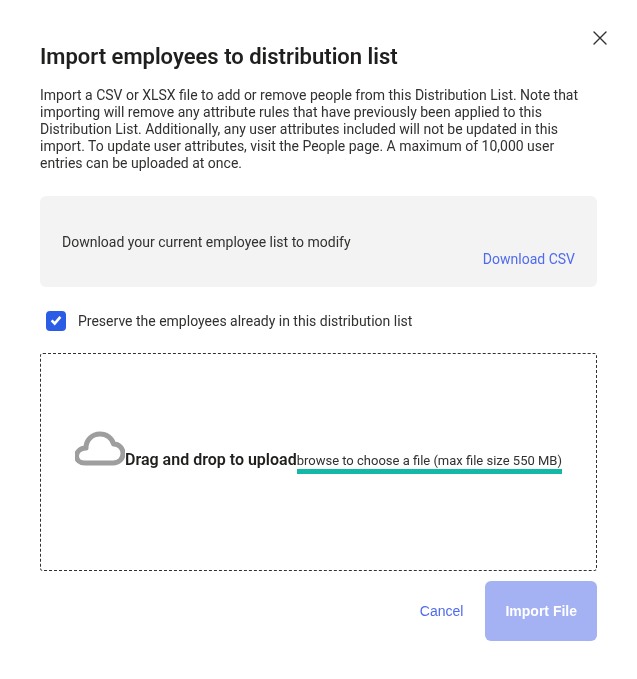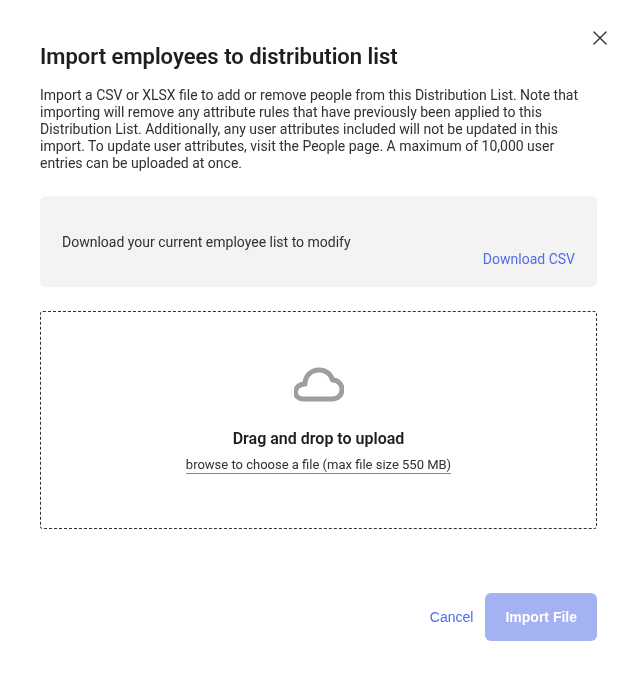--- a/index.html
+++ b/index.html
@@ -100,67 +100,67 @@
     }
     .checkbox-label {
       font-size: 14px;
       color: #323130;
     }
     .dropzone {
       border: 1px dashed #323130;
       border-radius: 3px;
       height: 218px;
       display: flex;
-      flex-direction: column;
+      flex-direction: row;
       align-items: center;
       justify-content: center;
     }
     .cloud-icon {
       color: #9e9e9e;
       margin-bottom: 18px;
     }
     .cloud-icon svg {
       width: 50px;
       height: 40px;
     }
     .drop-title {
       font-size: 16px;
       font-weight: 600;
       color: #201f1e;
       margin-bottom: 6px;
     }
     .drop-sub {
       font-size: 13px;
       color: #323130;
-      border-bottom: 1px solid #14b8a6;
+      border-bottom: 5px solid #14b8a6;
       padding-bottom: 1px;
       display: inline-block;
     }
     .footer {
       position: absolute;
       bottom: 38px;
       right: 40px;
       display: flex;
       align-items: center;
-      gap: 8px;
+      gap: 18px;
     }
     .cancel-btn {
       background: none;
       border: none;
       color: #4f6bed;
       font-size: 14px;
       cursor: pointer;
       padding: 8px 4px;
     }
     .import-btn {
       background: #a4b1f3;
       color: #fff;
       border: none;
       border-radius: 6px;
-      padding: 16px 20px;
+      padding: 22px 20px;
       font-size: 14px;
       font-weight: 600;
       cursor: pointer;
     }
   </style>
 </head>
 <body>
 
 <div class="dialog">
 
@@ -174,20 +174,30 @@
 
   <h1 class="title">Import employees to distribution list</h1>
 
   <p class="description">Import a CSV or XLSX file to add or remove people from this Distribution List. Note that importing will remove any attribute rules that have previously been applied to this Distribution List. Additionally, any user attributes included will not be updated in this import. To update user attributes, visit the People page. A maximum of 10,000 user entries can be uploaded at once.</p>
 
   <div class="download-panel">
     <span class="download-text">Download your current employee list to modify</span>
     <a class="download-link">Download CSV</a>
   </div>
 
+  <div class="checkbox-row">
+    <div class="checkbox" role="checkbox" aria-checked="true">
+      <span>
+        <svg viewBox="0 0 16 16">
+            <path d="M3 8.5 L6.5 12 L13 4.5"></path>
+          </svg>
+      </span>
+    </div>
+    <span class="checkbox-label">Preserve the employees already in this distribution list</span>
+  </div>
 
   <div class="dropzone">
     <div class="cloud-icon">
       <svg viewBox="0 0 50 36">
         <path d="M38 30 C44 30 48 26 48 20.5 C48 15 44 11 38.5 11 C37 5 31.5 1 25 1 C17 1 11 7 11 15 C5 15 1.5 19 1.5 23 C1.5 27 5 30 10 30 Z" fill="none" stroke="currentColor" stroke-width="5" stroke-linejoin="round"></path>
       </svg>
     </div>
     <div class="drop-title">Drag and drop to upload</div>
     <div>
       <span class="drop-sub">browse to choose a file (max file size 550 MB)</span>

